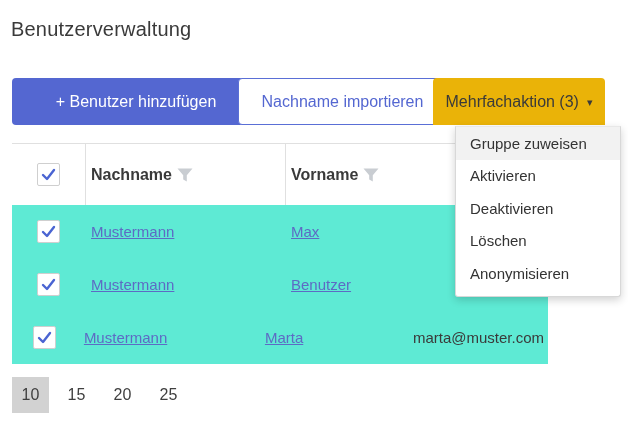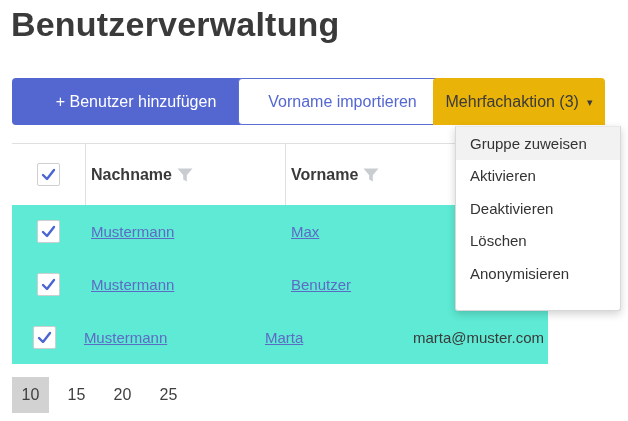--- a/index.html
+++ b/index.html
@@ -7,23 +7,23 @@
   body { font-family: "Liberation Sans", "DejaVu Sans", sans-serif; }
   .app {
     position: relative;
     width: 628px;
     height: 421px;
     background: #fff;
     overflow: hidden;
   }
   .page-title {
     position: absolute;
-    left: 11px; top: 5px;
-    font-size: 34px;
-    font-weight: 700;
+    left: 11px; top: 18px;
+    font-size: 20px;
+    font-weight: 400;
     color: #3a3a3a;
     letter-spacing: 0.2px;
   }
   
   .btn {
     position: absolute;
     top: 78px;
     height: 47px;
     border: none;
     border-radius: 4px;
@@ -62,21 +62,21 @@
   .menu {
     position: absolute;
     left: 455px; top: 126px;
     width: 166px;
     background: #ffffff;
     border: 1px solid #d8d8d8;
     border-top: 1px solid #e8e8e8;
     border-radius: 0 0 3px 3px;
     box-shadow: 0 3px 8px rgba(0,0,0,0.18);
     z-index: 20;
-    padding-bottom: 20px;
+    padding-bottom: 6px;
   }
   .menu-item {
     height: 32.5px;
     display: flex;
     align-items: center;
     padding-left: 14px;
     font-size: 15px;
     color: #333333;
     cursor: pointer;
   }
@@ -143,21 +143,21 @@
 </style>
 </head>
 <body>
 
 <div class="app">
 
   <h1 class="page-title">Benutzerverwaltung</h1>
 
   <div>
     <button class="btn primary">+ Benutzer hinzufügen</button>
-    <button class="btn outline">Vorname importieren</button>
+    <button class="btn outline">Nachname importieren</button>
     <button class="btn gray">
       <span>Mehrfachaktion (3)</span>
       <span class="caret">▾</span>
     </button>
   </div>
 
   <div class="table">
     <div class="thead">
       <div class="col-check">
         <span class="checkbox">

